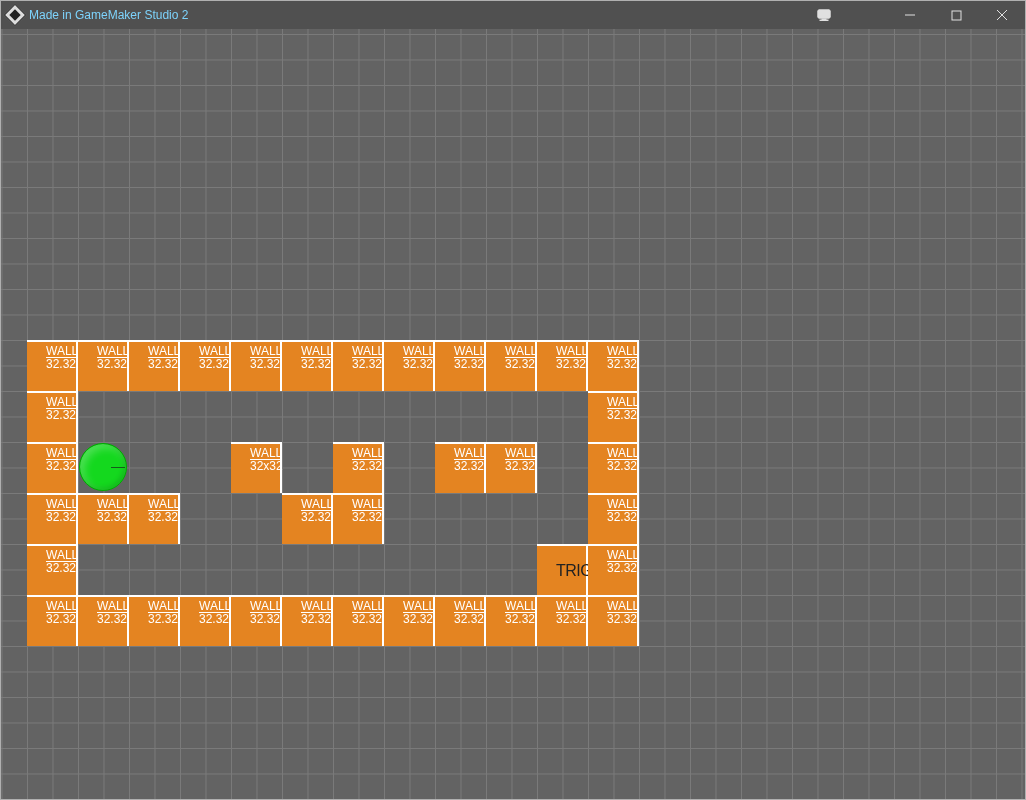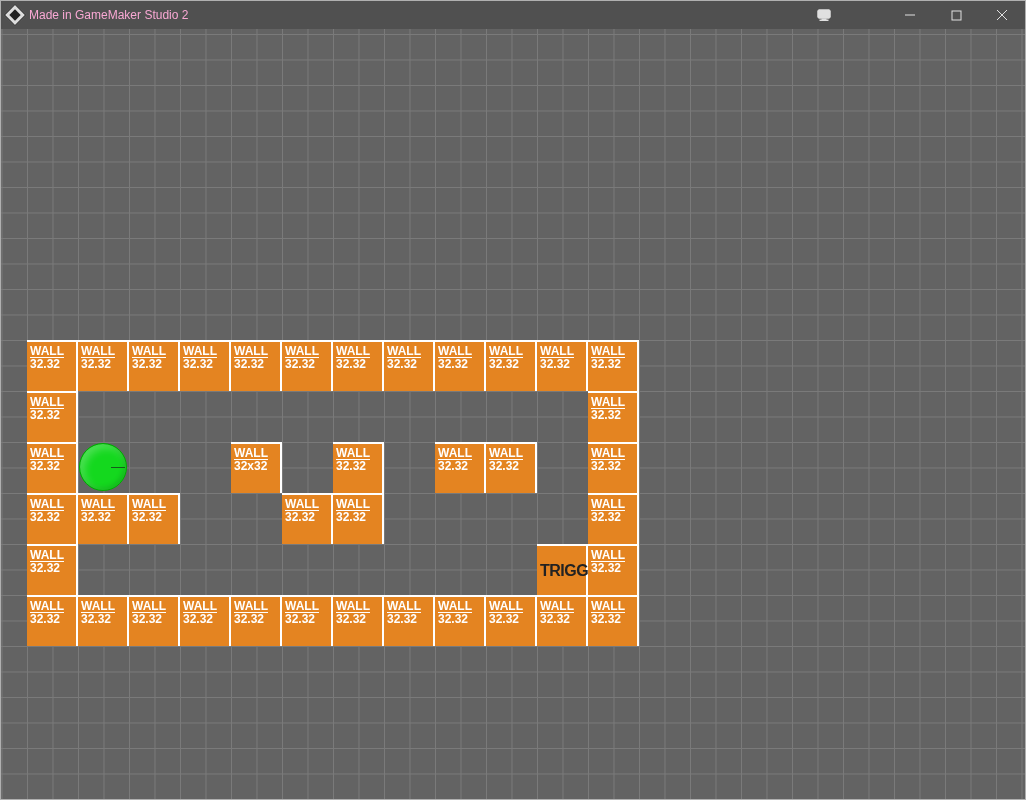--- a/index.html
+++ b/index.html
@@ -1,36 +1,36 @@
 <!DOCTYPE html>
 <html><head>
 <meta charset="utf-8">
 <style>
   html,body { margin:0; padding:0; background:#333; font-family:"Segoe UI",Tahoma,Arial,sans-serif; }
   .window { position:relative; width:1026px; height:800px; background:#4a4a4a; border:1px solid #b0b0b0; box-sizing:border-box; overflow:hidden; }
-  .titlebar { height:28px; background:#505050; display:flex; align-items:center; color:#f9a8d4; font-size:12px; }
+  .titlebar { height:28px; background:#505050; display:flex; align-items:center; color:#7dd3fc; font-size:12px; }
   .titlebar .icon { width:16px; height:16px; margin:0 6px 0 6px; background:#ddd; border:1px solid #222; box-sizing:border-box; position:relative; transform:rotate(45deg); }
   .titlebar .icon:after { content:""; position:absolute; left:3px; top:3px; width:8px; height:8px; background:#222; }
   .titlebar .title { flex:0 0 auto; }
   .titlebar .spacer { flex:1; }
   .tb-btn { width:46px; height:28px; display:flex; align-items:center; justify-content:center; color:#e0e0e0; font-size:12px; }
   .tb-btn svg { stroke:#e0e0e0; stroke-width:1; fill:none; }
   .game-area { position:relative; width:1024px; height:770px; }
   .grid-bg { position:absolute; left:0; top:0; width:100%; height:100%;
     background-color:#636363;
     background-image:
       linear-gradient(to right, #7a7a7a 1px, transparent 1px),
       linear-gradient(to bottom, #7a7a7a 1px, transparent 1px),
       linear-gradient(to right, #7a7a7a 1px, transparent 1px),
       linear-gradient(to bottom, #7a7a7a 1px, transparent 1px);
     background-size: 25.5px 25.5px, 25.5px 25.5px, 51px 51px, 51px 51px;
     background-position: 26px 5px, 26px 5px, 26px 5px, 26px 5px;
   }
   .object { position:absolute; width:51px; height:51px; box-sizing:border-box; }
-  .block { background:#e48421; border-top:2px solid #fff; border-right:2px solid #fff; padding:3px 3px; font-family:Arial,sans-serif; font-size:12px; font-weight:bold; color:#fff; line-height:12px; letter-spacing:0px; }
+  .block { background:#e48421; border-top:2px solid #fff; border-right:2px solid #fff; padding:3px 19px; font-family:Arial,sans-serif; font-size:12px; font-weight:normal; color:#fff; line-height:12px; letter-spacing:0px; }
   .block .lbl-top { border-bottom:1px solid #fff; display:inline-block; padding-bottom:0px; }
   .block .lbl-sub { font-size:12px; }
   .trigger .lbl-top { border:none; color:#222; font-size:16px; letter-spacing:-0.5px; padding-top:16px; }
   .player { border-radius:50%; background:#14d81e; width:48px; height:48px; border:1px solid #0a0; box-shadow:inset -2px -2px 5px rgba(0,0,0,.15), inset 4px 4px 8px rgba(255,255,255,.25); }
   .player:before { content:""; position:absolute; right:1px; top:50%; width:14px; height:1px; background:#155b1b; }
   .mon-icon svg { fill:#e0e0e0; stroke:#e0e0e0; }
 </style>
 </head>
 <body>
 

